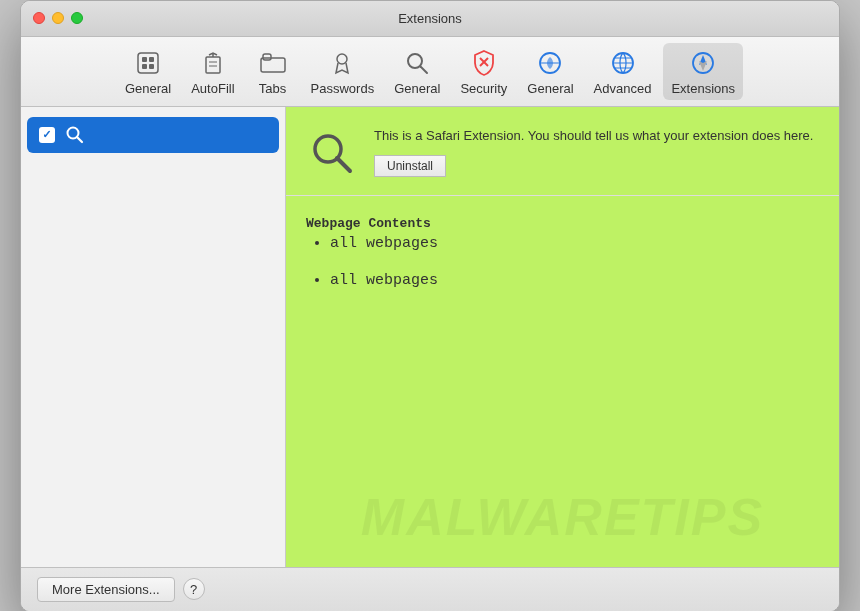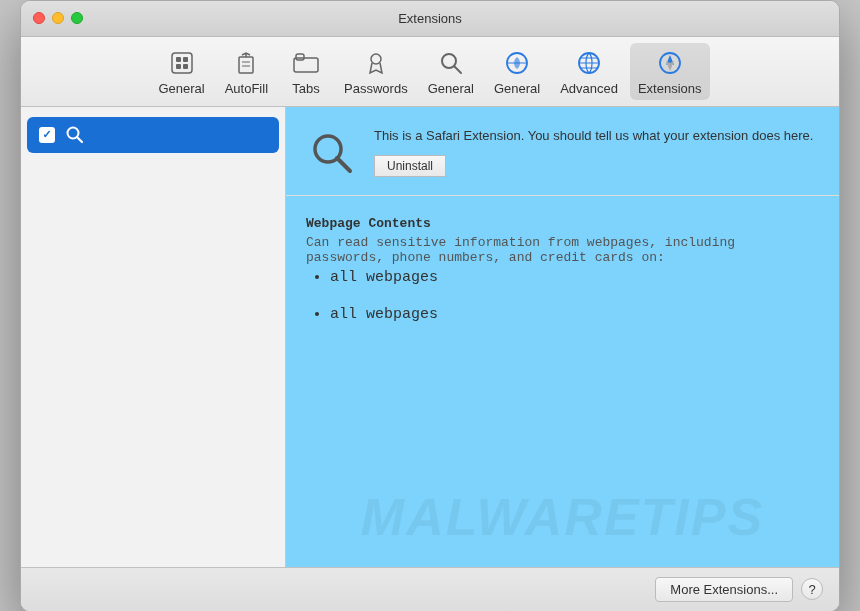--- a/index.html
+++ b/index.html
@@ -152,21 +152,21 @@
       width: 24px;
       height: 24px;
       display: flex;
       align-items: center;
       justify-content: center;
     }
 
     
     .detail {
       flex: 1;
-      background: #7dd3fc;
+      background: #bef264;
       display: flex;
       flex-direction: column;
       position: relative;
       overflow: hidden;
     }
 
     
     .watermark {
       position: absolute;
       bottom: 20px;
@@ -252,21 +252,21 @@
       color: #333;
     }
 
     
     .bottombar {
       background: linear-gradient(to bottom, #e8e8e8, #ddd);
       border-top: 1px solid #c0c0c0;
       padding: 8px 16px;
       display: flex;
       align-items: center;
-      justify-content: flex-end;
+      justify-content: flex-start;
       gap: 8px;
       height: 44px;
     }
 
     .more-extensions-btn {
       background: linear-gradient(to bottom, #f7f7f7, #e8e8e8);
       border: 1px solid #bbb;
       border-radius: 4px;
       padding: 4px 14px;
       font-size: 13px;
@@ -353,20 +353,30 @@
     <div class="toolbar-item">
       <div class="toolbar-icon">
         <svg width="26" height="26" viewBox="0 0 26 26">
           <circle cx="11" cy="11" r="7" fill="none" stroke="#666" stroke-width="2"></circle>
           <line x1="16.5" y1="16.5" x2="23" y2="23" stroke="#666" stroke-width="2" stroke-linecap="round"></line>
         </svg>
       </div>
       <span class="toolbar-label">General</span>
     </div>
 
+    <div class="toolbar-item">
+      <div class="toolbar-icon">
+        <svg width="26" height="28" viewBox="0 0 26 28">
+          <path d="M13 2 L22 6 L22 14 C22 20 17 25 13 26 C9 25 4 20 4 14 L4 6 Z" fill="none" stroke="#e44" stroke-width="1.8"></path>
+          <line x1="9" y1="9" x2="17" y2="17" stroke="#e44" stroke-width="2"></line>
+          <line x1="17" y1="9" x2="9" y2="17" stroke="#e44" stroke-width="2"></line>
+        </svg>
+      </div>
+      <span class="toolbar-label">Security</span>
+    </div>
 
     <div class="toolbar-item">
       <div class="toolbar-icon">
         <svg width="28" height="28" viewBox="0 0 28 28">
           <circle cx="14" cy="14" r="10" fill="none" stroke="#2a7ae2" stroke-width="1.8"></circle>
           <path d="M14 8 C18 11 18 17 14 20 C10 17 10 11 14 8" fill="#2a7ae2" opacity="0.6"></path>
           <line x1="4" y1="14" x2="24" y2="14" stroke="#2a7ae2" stroke-width="1.2"></line>
         </svg>
       </div>
       <span class="toolbar-label">General</span>
@@ -430,21 +440,20 @@
         <div class="ext-info">
           <p class="ext-description">This is a Safari Extension. You should tell us what your extension does here.</p>
           <button class="uninstall-btn">Uninstall</button>
         </div>
       </div>
 
       <div class="permissions">
 
         <div class="permission-section">
           <div class="permission-title">Webpage Contents</div>
-          <div class="permission-desc">Can read sensitive information from webpages, including passwords, phone numbers, and credit cards on:</div>
           <ul class="permission-list">
             <li>all webpages</li>
           </ul>
         </div>
 
         <div class="permission-section">
           <ul class="permission-list">
             <li>all webpages</li>
           </ul>
         </div>

